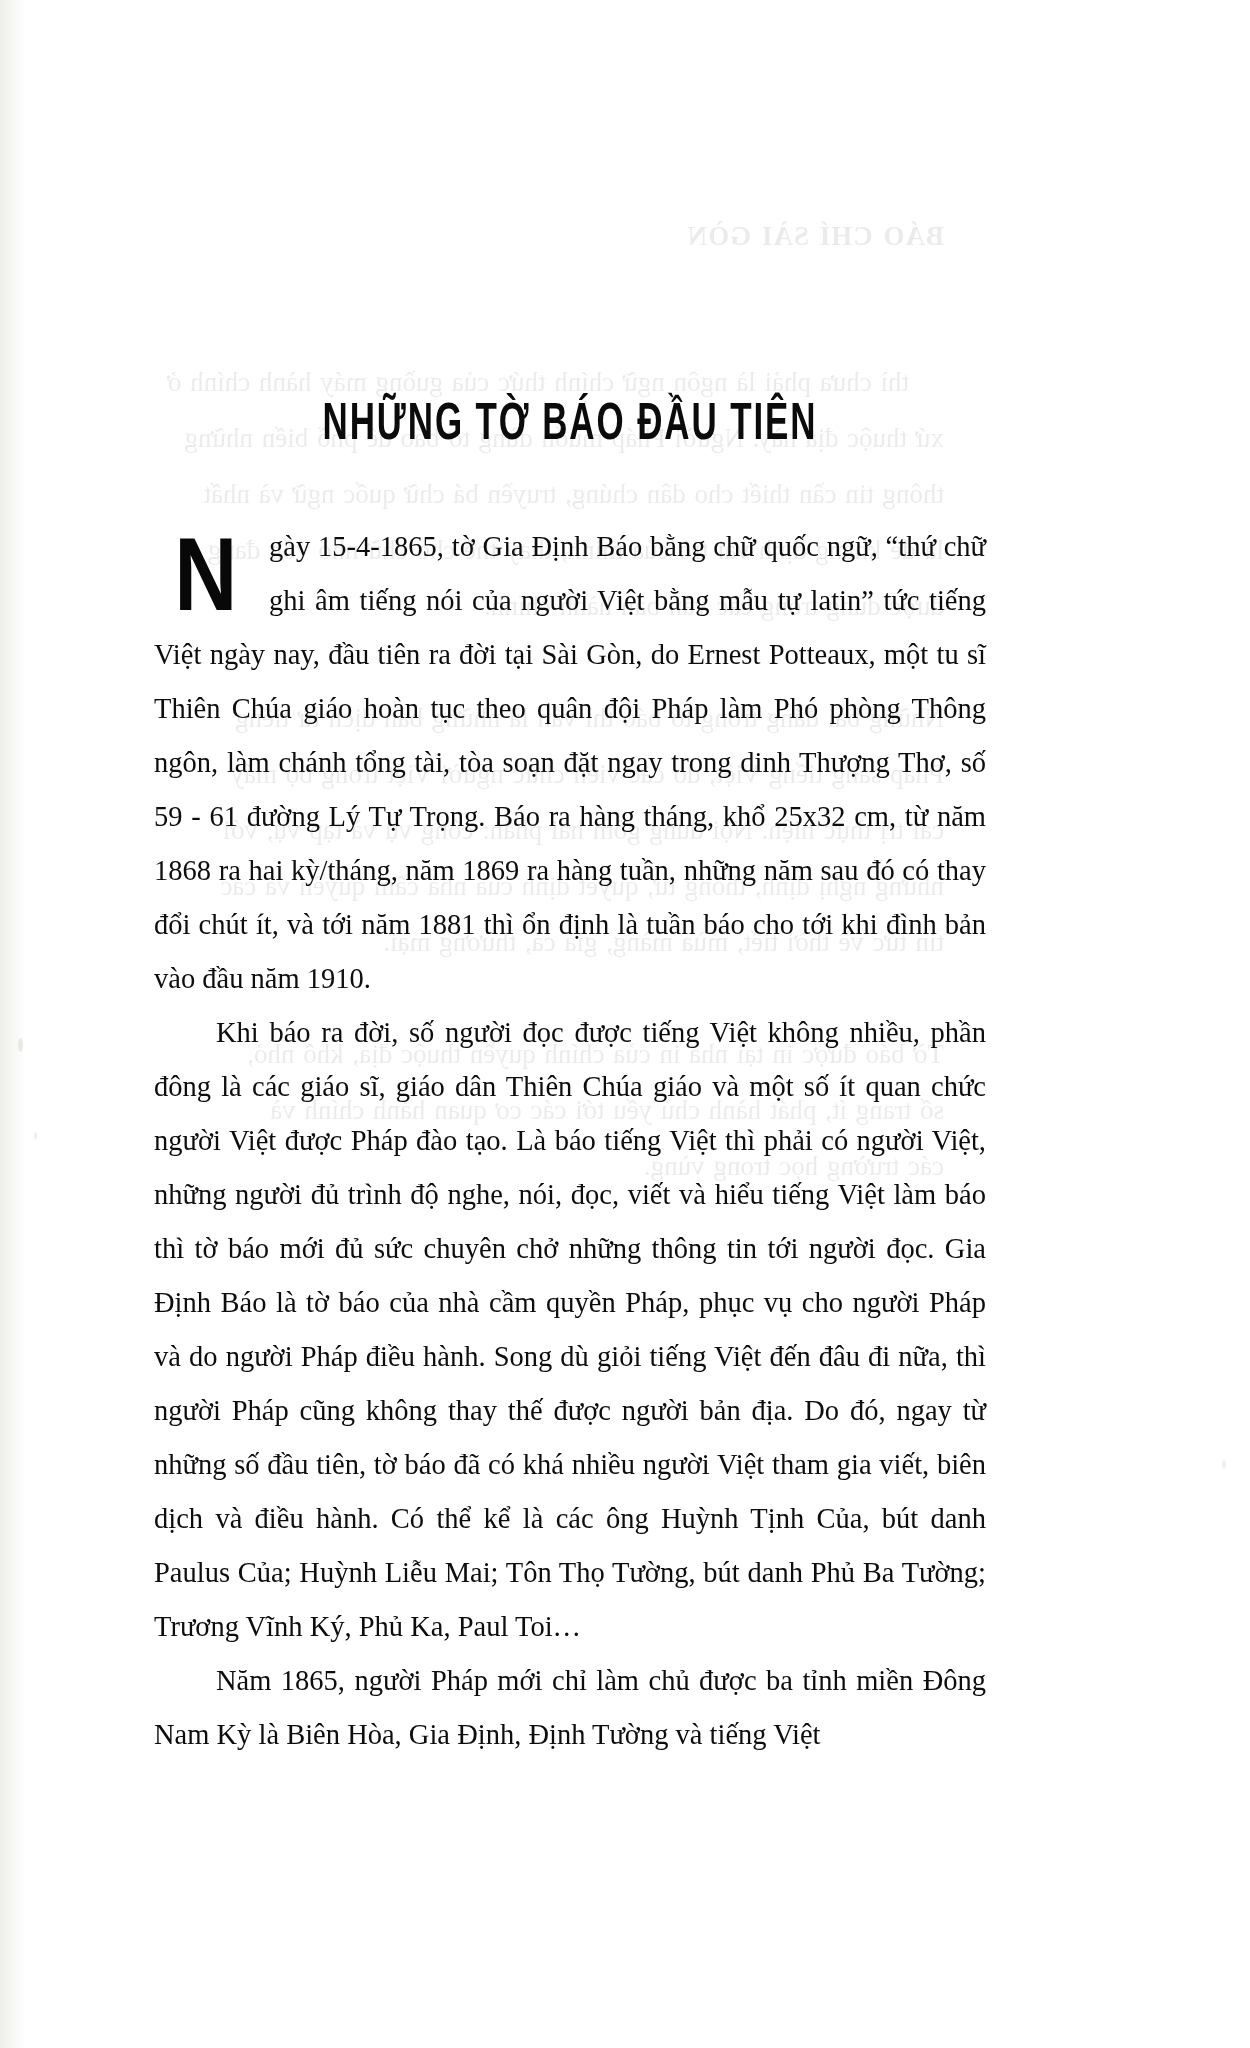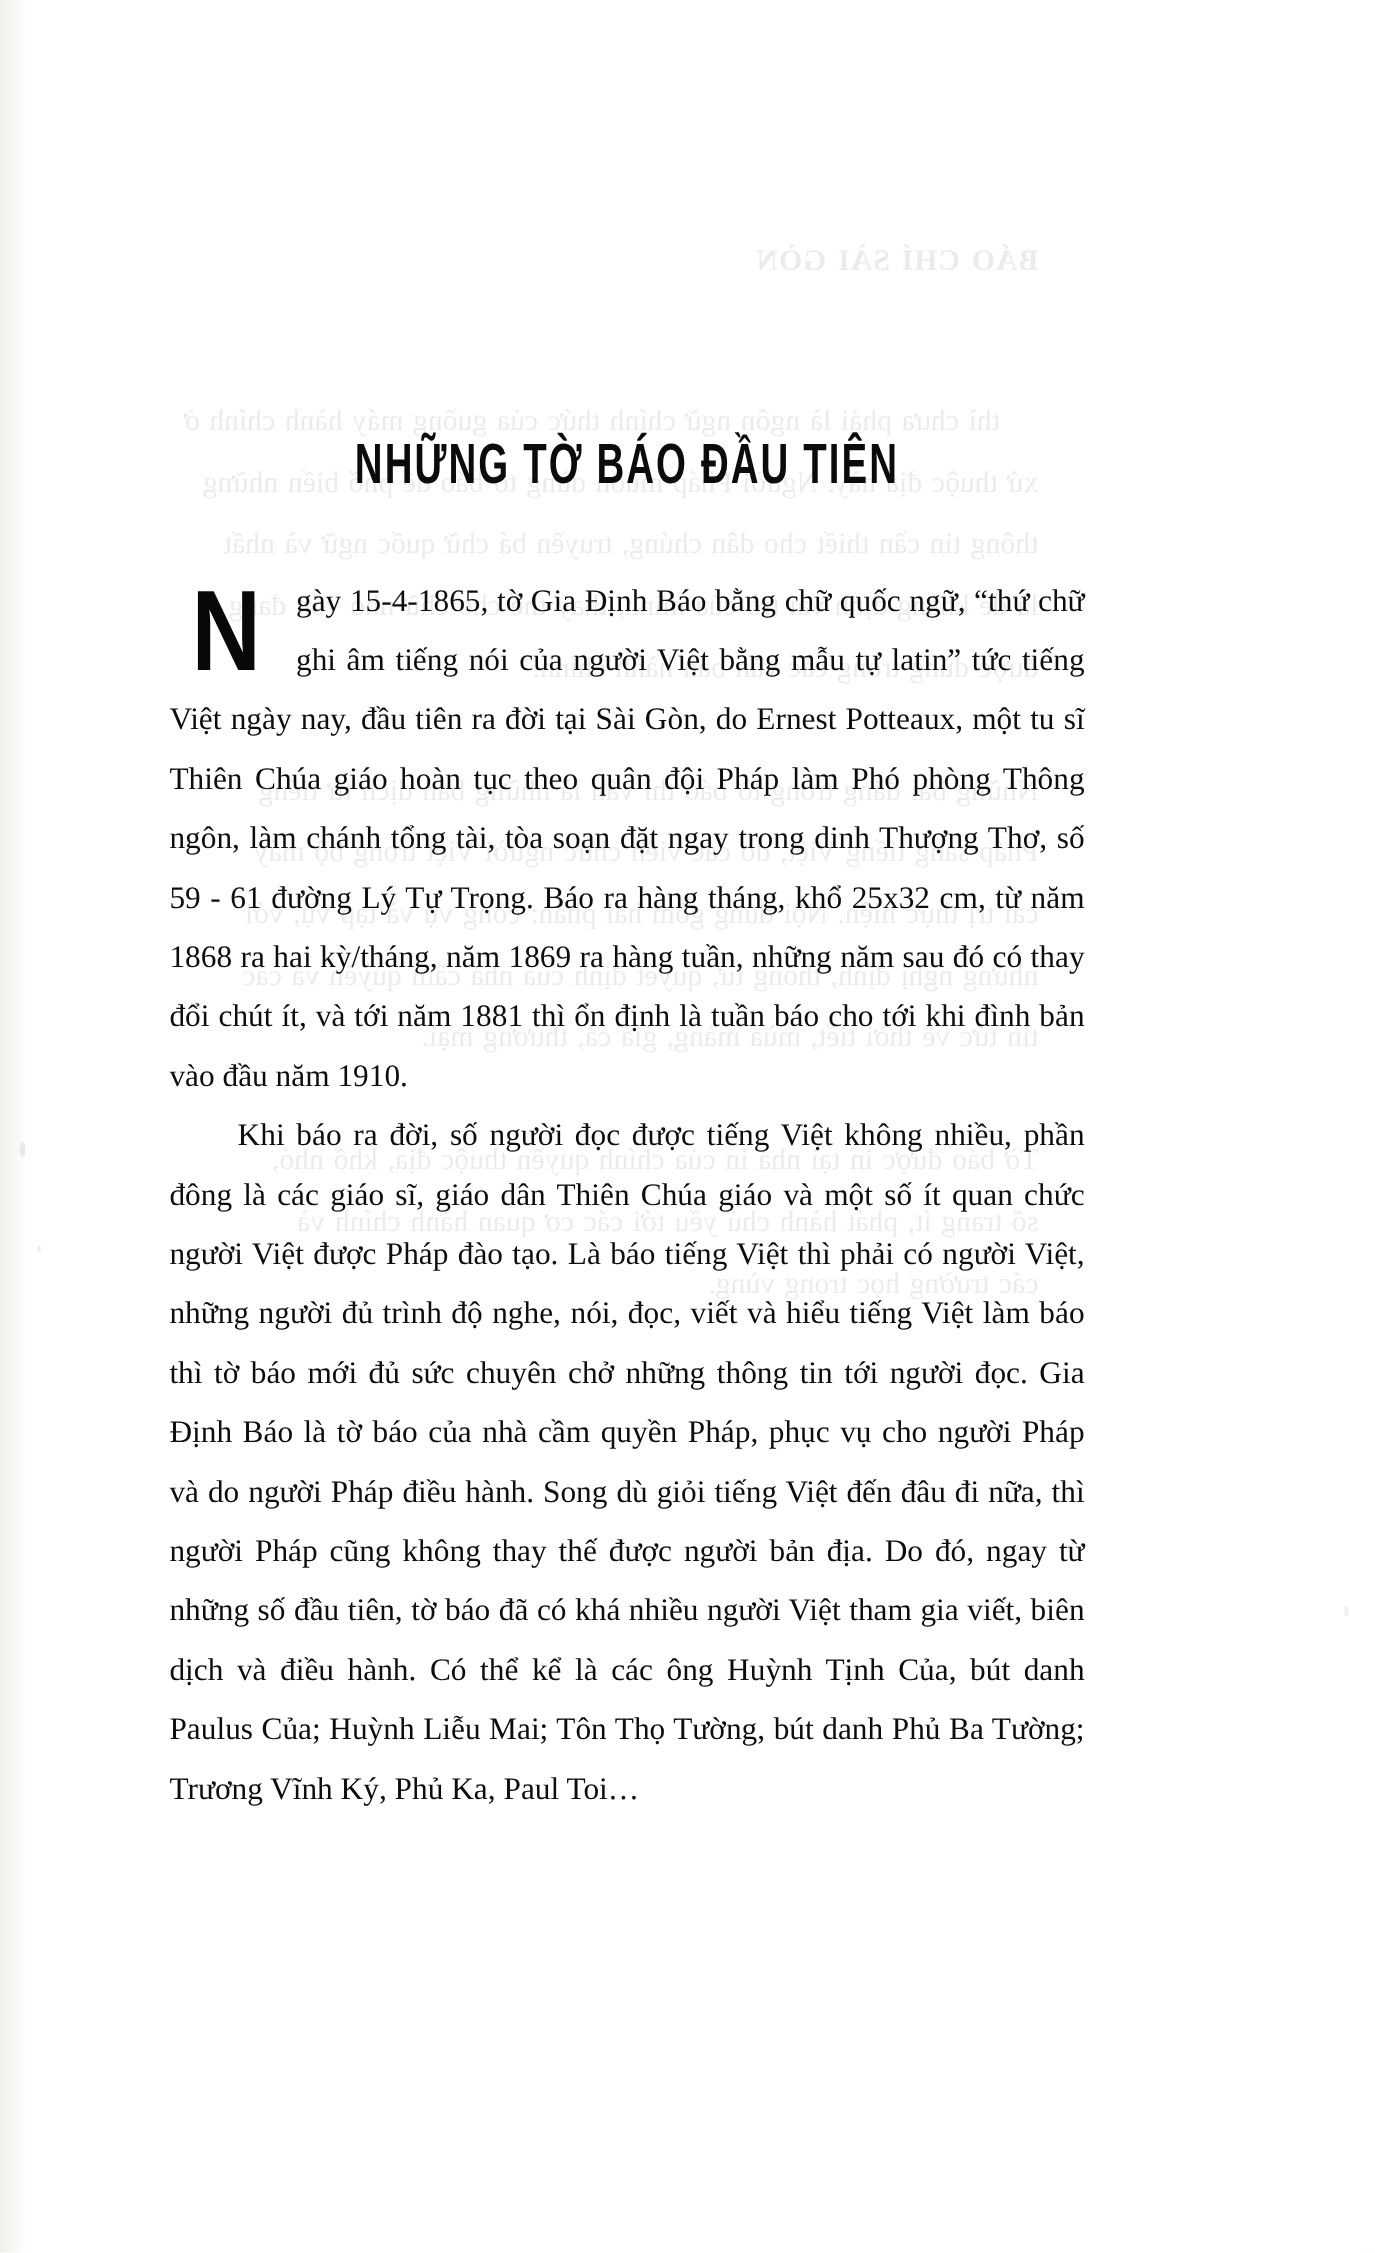--- a/index.html
+++ b/index.html
@@ -176,20 +176,21 @@
     <h1 class="chapter-title">NHỮNG TỜ BÁO ĐẦU TIÊN</h1>
 
     <div class="body-text">
 
       <p class="first">
         <span class="dropcap">N</span><span>gày 15-4-1865, tờ </span><span class="ital">Gia Định Báo</span><span> bằng chữ quốc ngữ, “thứ chữ ghi âm tiếng nói của người Việt bằng mẫu tự latin” tức tiếng Việt ngày nay, đầu tiên ra đời tại Sài Gòn, do Ernest Potteaux, một tu sĩ Thiên Chúa giáo hoàn tục theo quân đội Pháp làm Phó phòng Thông ngôn, làm chánh tổng tài, tòa soạn đặt ngay trong dinh Thượng Thơ, số 59 - 61 đường Lý Tự Trọng. Báo ra hàng tháng, khổ 25x32 cm, từ năm 1868 ra hai kỳ/tháng, năm 1869 ra hàng tuần, những năm sau đó có thay đổi chút ít, và tới năm 1881 thì ổn định là tuần báo cho tới khi đình bản vào đầu năm 1910.</span>
       </p>
 
       <p><span>Khi báo ra đời, số người đọc được tiếng Việt không nhiều, phần đông là các giáo sĩ, giáo dân Thiên Chúa giáo và một số ít quan chức người Việt được Pháp đào tạo. Là báo tiếng Việt thì phải có người Việt, những người đủ trình độ nghe, nói, đọc, viết và hiểu tiếng Việt làm báo thì tờ báo mới đủ sức chuyên chở những thông tin tới người đọc. </span><span class="ital">Gia Định Báo</span><span> là tờ báo của nhà cầm quyền Pháp, phục vụ cho người Pháp và do người Pháp điều hành. Song dù giỏi tiếng Việt đến đâu đi nữa, thì người Pháp cũng không thay thế được người bản địa. Do đó, ngay từ những số đầu tiên, tờ báo đã có khá nhiều người Việt tham gia viết, biên dịch và điều hành. Có thể kể là các ông Huỳnh Tịnh Của, bút danh Paulus Của; Huỳnh Liễu Mai; Tôn Thọ Tường, bút danh Phủ Ba Tường; Trương Vĩnh Ký, Phủ Ka, Paul Toi…</span></p>
 
+      <p><span>Năm 1865, người Pháp mới chỉ làm chủ được ba tỉnh miền Đông Nam Kỳ là Biên Hòa, Gia Định, Định Tường và tiếng Việt</span></p>
 
     </div>
   </div>
 
   <span class="speckle sp1"></span>
   <span class="speckle sp2"></span>
   <span class="speckle sp3"></span>
 
 </div>
 

